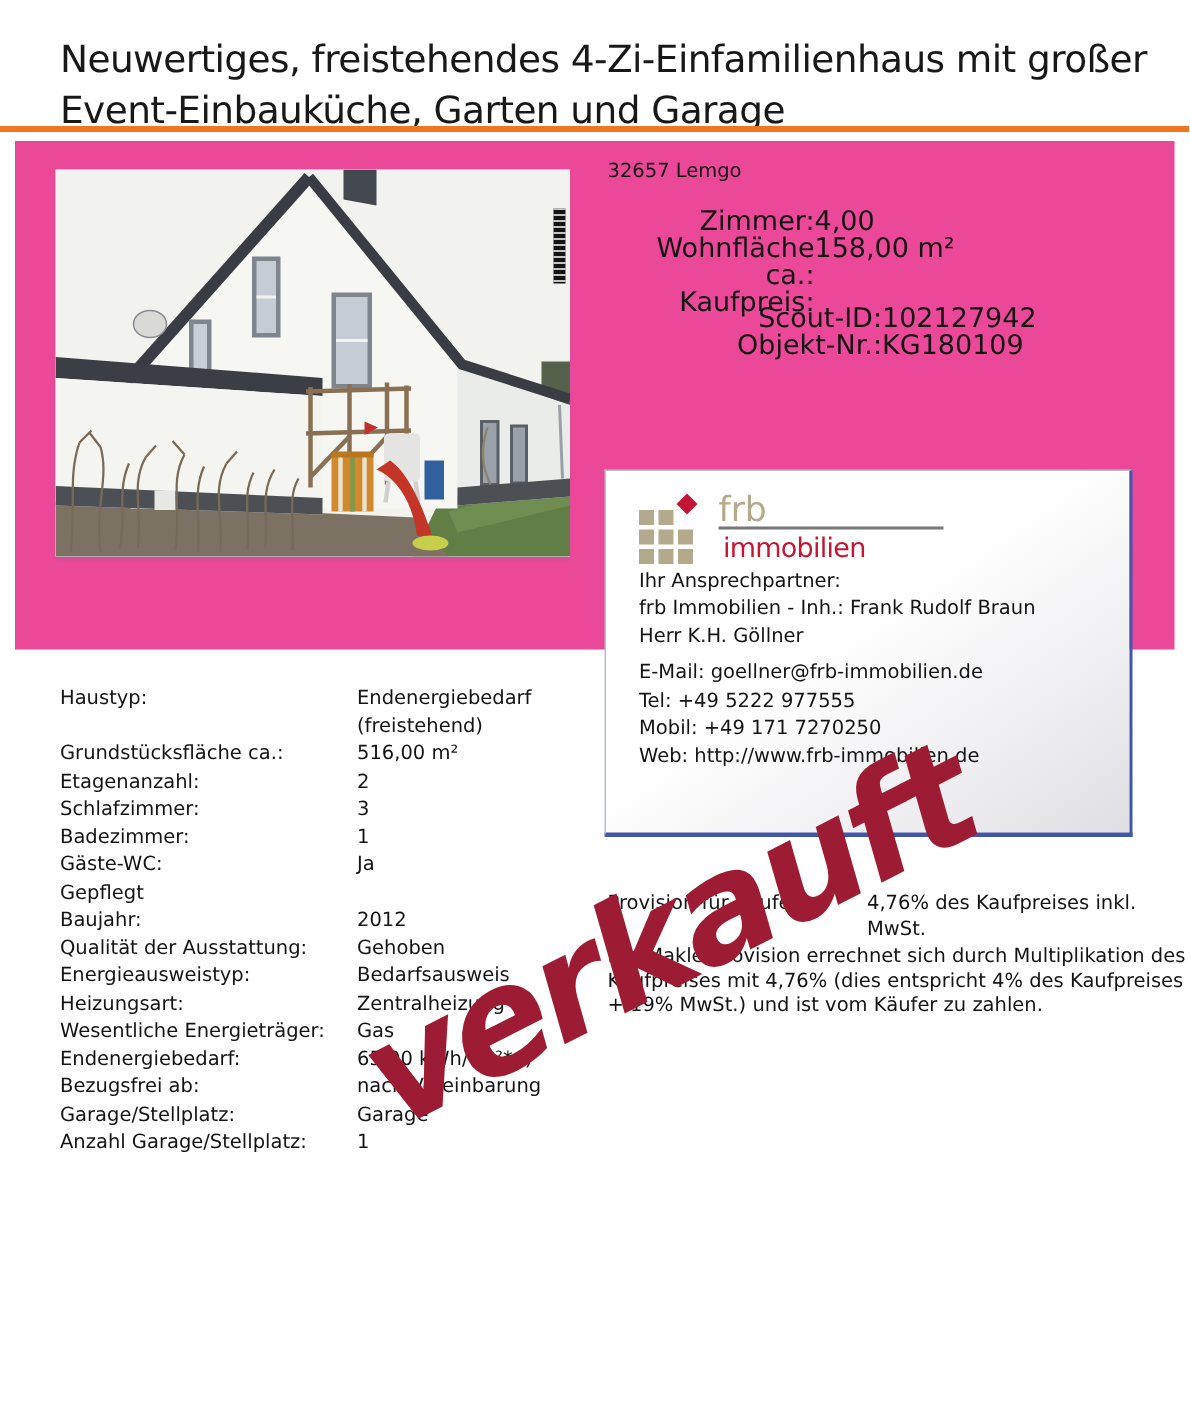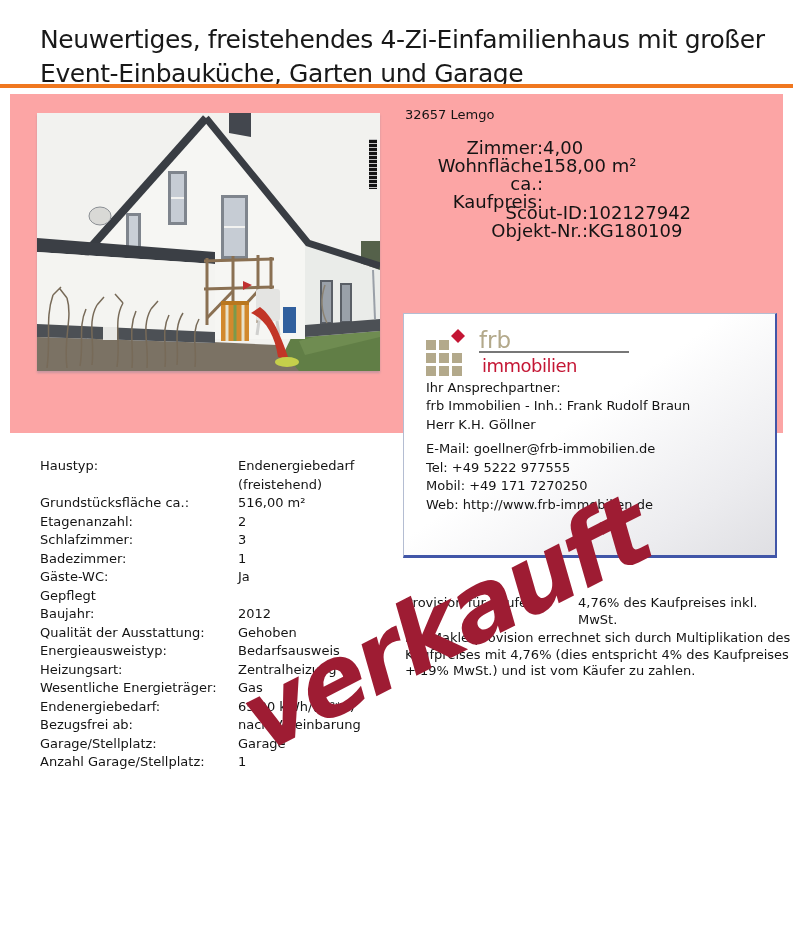--- a/index.html
+++ b/index.html
@@ -8,37 +8,37 @@
     font-family:"DejaVu Sans","Liberation Sans",sans-serif; color:#141414;
     overflow:hidden;
   }
   
   .title { position:absolute; left:40px; top:6px; width:740px;
            font-size:25px; font-weight:400; line-height:34px; color:#181818; letter-spacing:-0.4px; }
   .title-line { white-space:nowrap; }
   .rule { position:absolute; left:0; top:84px; width:793px; height:4px; background:#f0771f; }
 
   
-  .hero { position:absolute; left:10px; top:94px; width:773px; height:339px; background:#fca5a5; }
+  .hero { position:absolute; left:10px; top:94px; width:773px; height:339px; background:#ec4899; }
   .photo { position:absolute; left:27px; top:19px; width:343px; height:258px;
            box-shadow:0 2px 2px rgba(110,120,150,.35); background:#f2f2ef; }
   .photo svg { display:block; }
   .credit-strip { position:absolute; right:3px; top:26px; width:8px; height:50px; background:#141414;
            background-image:repeating-linear-gradient(180deg, rgba(255,255,255,.75) 0 1px, rgba(0,0,0,0) 1px 4px); }
   .loc { position:absolute; left:395px; top:12px; font-size:13px; line-height:18px; }
   .facts { position:absolute; left:395px; top:45px; }
   .ids   { position:absolute; left:395px; top:110px;margin-left:28px; }
   .frow { display:flex; font-size:18px; line-height:18px;text-align:right; }
   .facts .flbl { width:138px; }
   .ids   .flbl { width:155px; }
 
   
   .card { position:absolute; left:403px; top:313px; width:349px; height:241px;
           background:linear-gradient(145deg, #ffffff 45%, #ececef 80%, #dfdfe3);
-          border:1px solid #b4bdd2; border-right:2px solid #4156a8; border-bottom:3px solid #4156a8;padding-left:22px; }
+          border:1px solid #b4bdd2; border-right:2px solid #4156a8; border-bottom:3px solid #4156a8; }
   .logo { position:absolute; left:20px; top:14px; display:flex; }
   .logo-text { margin-left:9px; padding-top:1px; }
   .logo-top { font-size:23px; line-height:22px; color:#b3a98b; }
   .logo-sep { width:150px; height:2px; background:#777777; }
   .logo-bottom { font-size:18px; line-height:25px; color:#c41634; margin-left:3px; letter-spacing:-0.5px; }
   .card-heading { position:absolute; left:22px; top:65px; font-size:13px; font-weight:normal; line-height:18px; }
   .card-lines { position:absolute; left:22px; top:83px; }
   .card-contact { position:absolute; left:22px; top:126px; }
   .cline { font-size:13px; line-height:18.5px; white-space:nowrap; }
 

